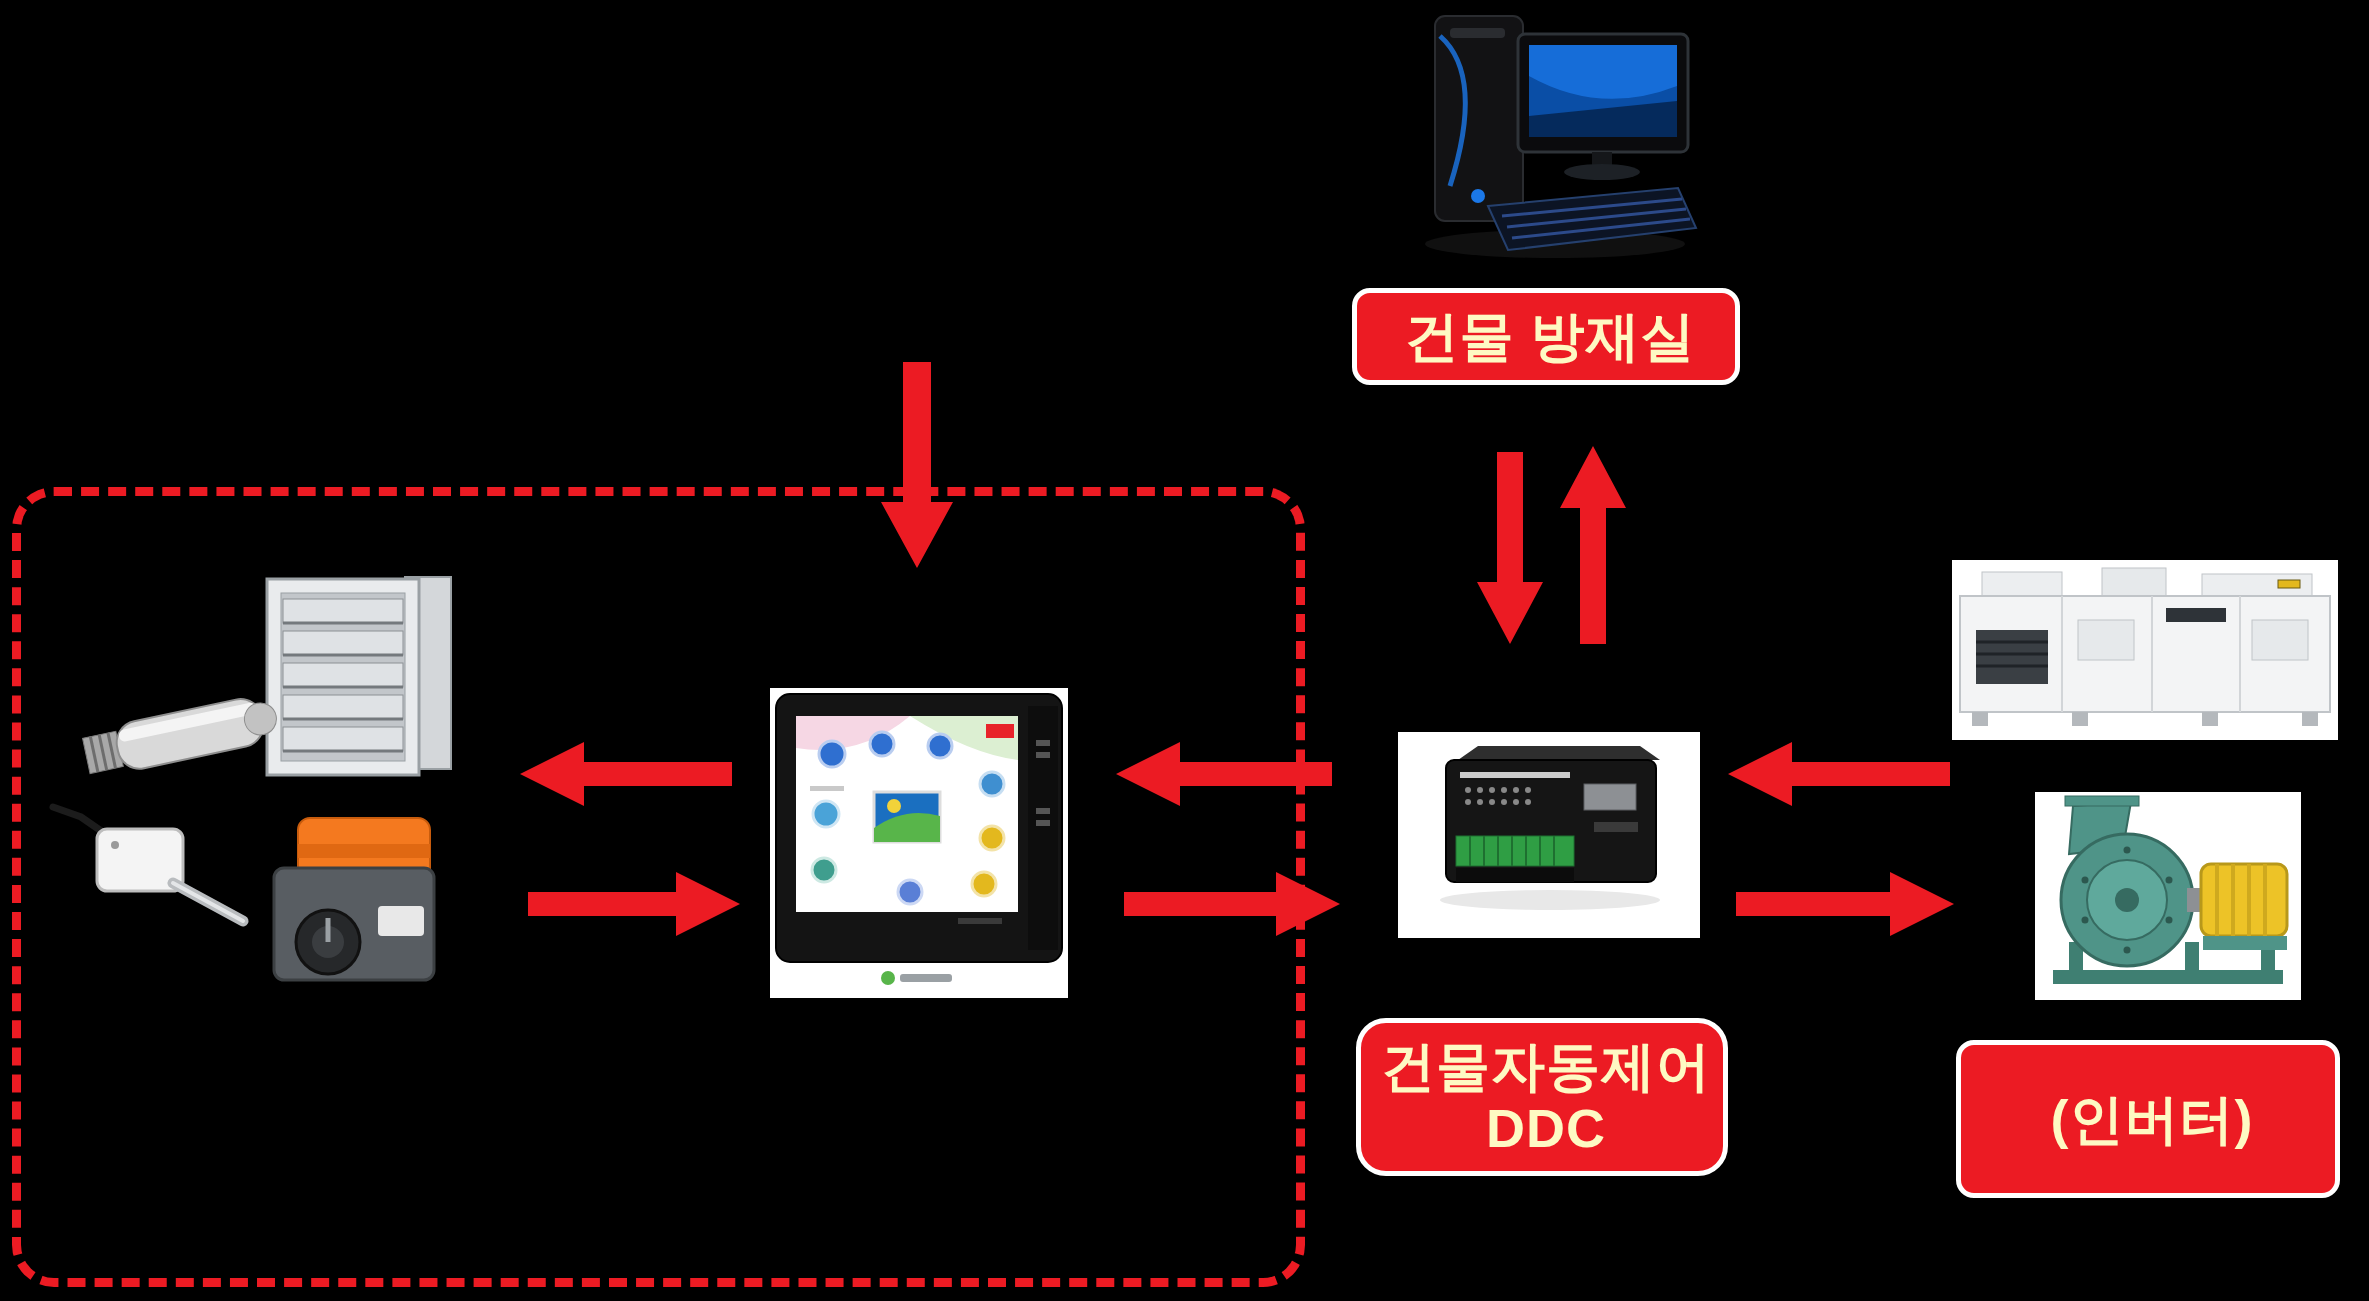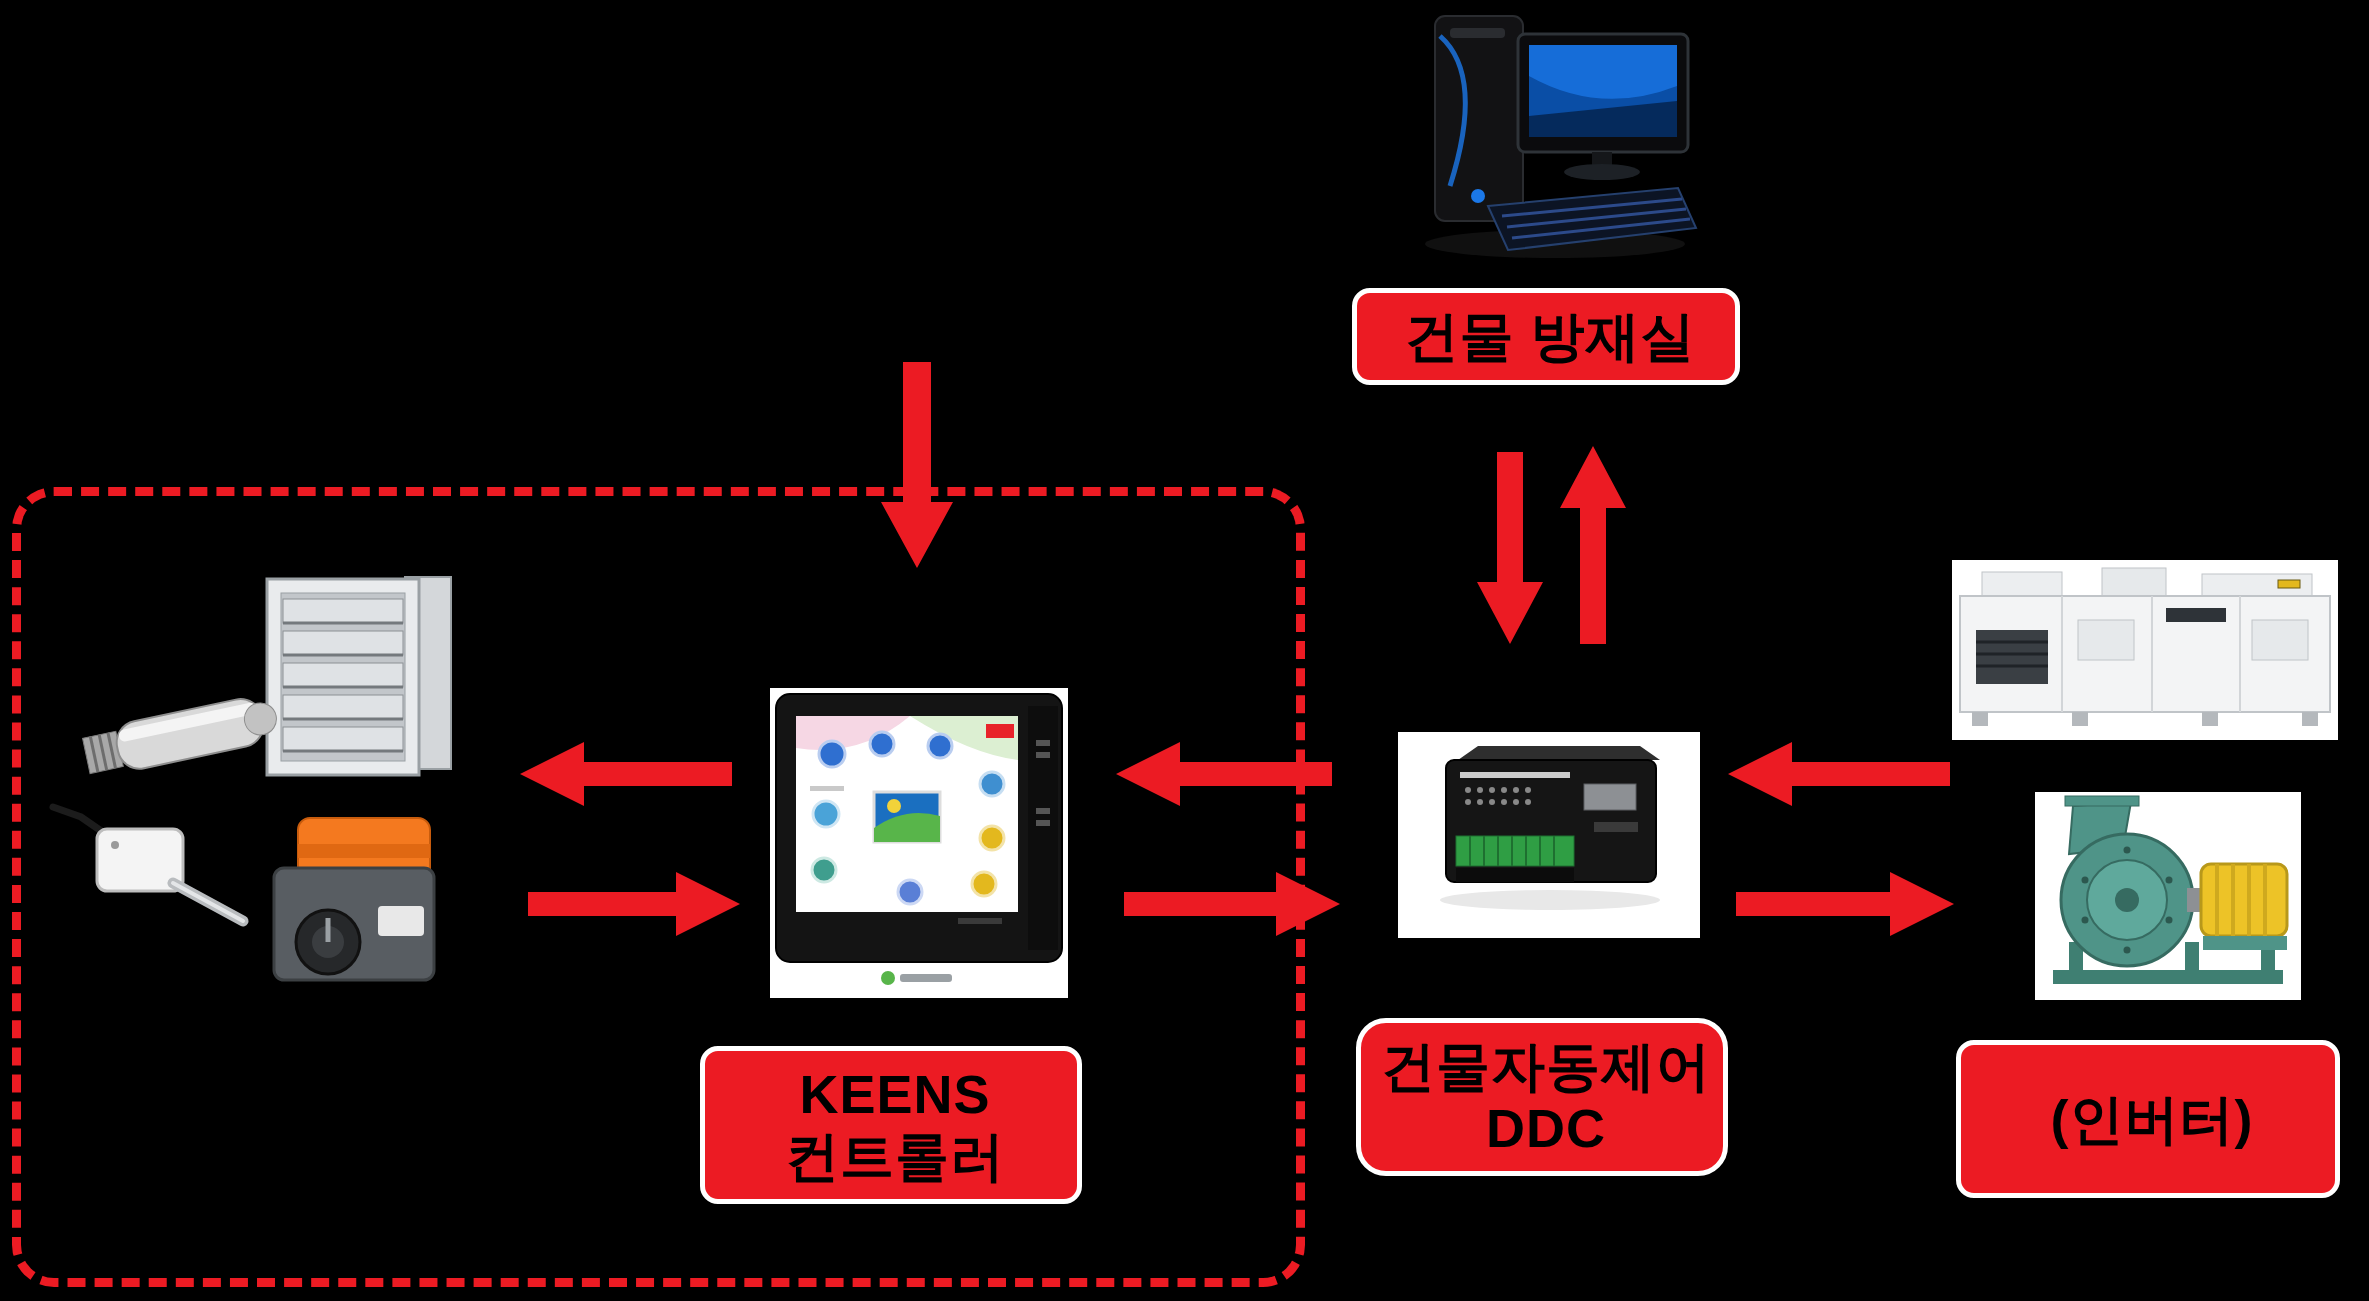--- a/index.html
+++ b/index.html
@@ -6,21 +6,21 @@
   .canvas{
     position:relative;width:2369px;height:1301px;background:#000;overflow:hidden;
     font-family:"Liberation Sans","DejaVu Sans",sans-serif;
   }
   .label-box{
     position:absolute;
     background:#EC1B23;
     border:5px solid #ffffff;
     border-radius:18px;
     display:flex;flex-direction:column;align-items:center;justify-content:center;
-    color:#000000;font-weight:bold;font-size:54px;line-height:1.15;text-align:center;
+    color:#fef9c3;font-weight:bold;font-size:54px;line-height:1.15;text-align:center;
     box-sizing:border-box;
     letter-spacing:1px;
     padding-left:8px;
   }
   .dashed-zone{
     position:absolute;
     border:9px dashed #EC1B23;
     border-radius:42px;
     box-sizing:border-box;
   }
@@ -60,24 +60,20 @@
         <line x1="122" y1="232" x2="300" y2="213" stroke="#2c4a8a" stroke-width="3"></line>
       </g>
     </svg>
   </div>
 
   <div class="label-box" style="left:1352px;top:288px;width:388px;height:97px;">
     <span>건물 방재실</span>
   </div>
 
 
-  <div class="label-box" style="left:700px;top:1046px;width:382px;height:158px;">
-    <span>KEENS</span>
-    <span>컨트롤러</span>
-  </div>
 
   <div class="label-box" style="left:1356px;top:1018px;width:372px;height:158px;border-radius:30px;">
     <span>건물자동제어</span>
     <span>DDC</span>
   </div>
 
   <div class="label-box" style="left:1956px;top:1040px;width:384px;height:158px;">
     <span>(인버터)</span>
   </div>
 

